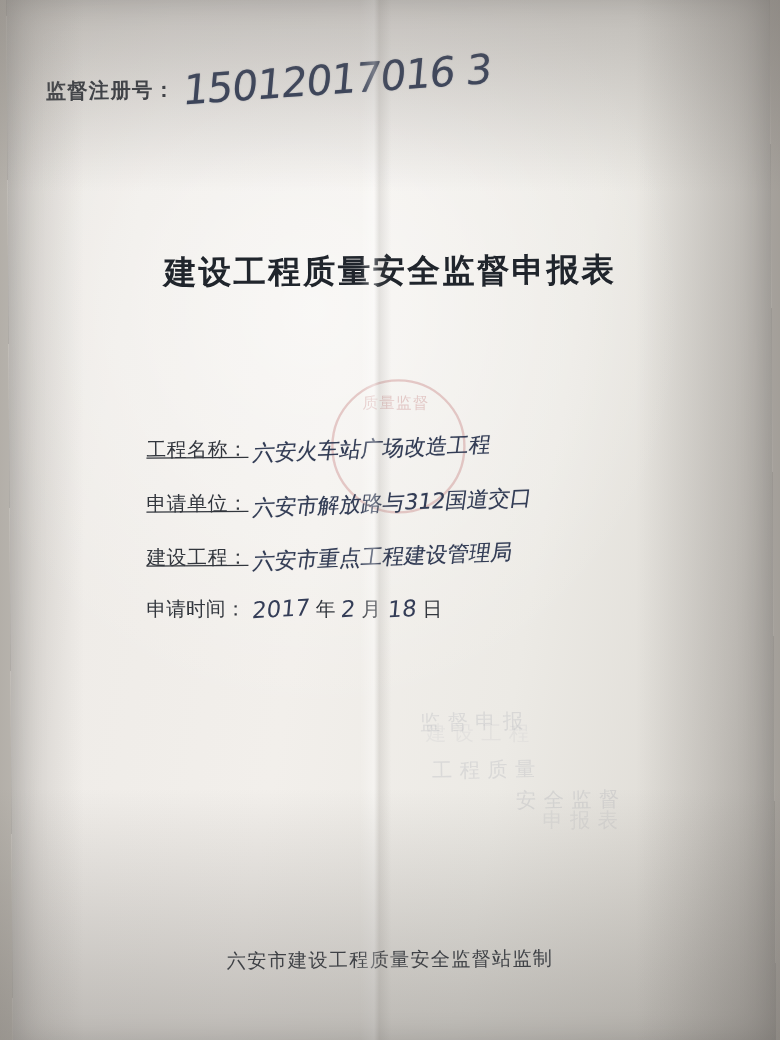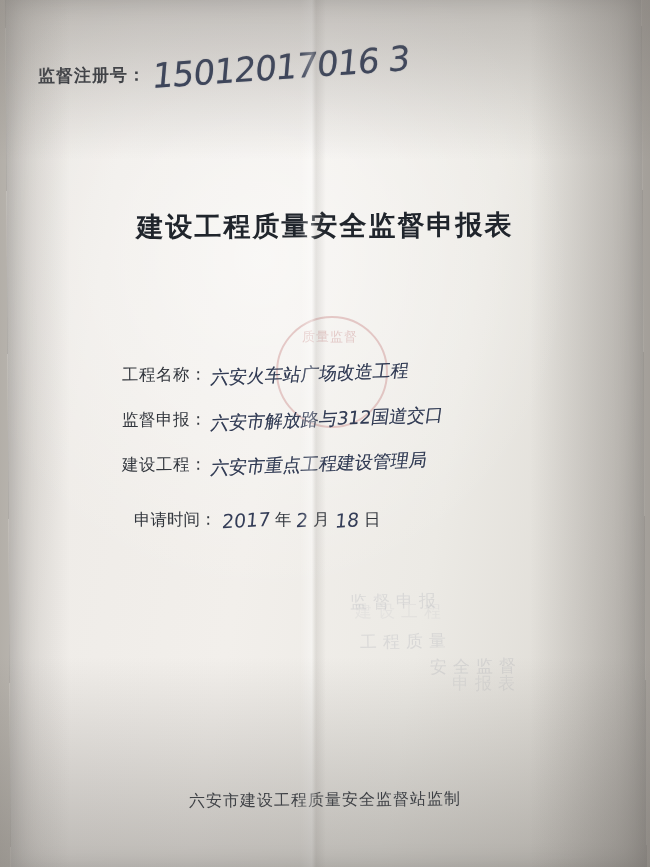--- a/index.html
+++ b/index.html
@@ -131,37 +131,37 @@
     display: flex;
     align-items: baseline;
   }
   .field-label {
     font-family: "DejaVu Sans", sans-serif;
     font-size: 16.5px;
     letter-spacing: 0.5px;
     color: #32363d;
     white-space: nowrap;
     transform: rotate(-0.4deg);
+    text-decoration: underline;
   }
   .field-hand {
     font-family: "DejaVu Sans", sans-serif;
     font-size: 18px;
     color: #323c55;
     margin-left: 4px;
     transform: rotate(-2.2deg) skewX(-10deg);
     white-space: nowrap;
     letter-spacing: 0px;
     text-shadow: 0 0 0.6px rgba(50,60,85,0.45);
   }
   .date-row {
     position: relative;
     height: 45px;
     display: flex;
-    align-items: center;
-    margin-left: 12px;
+    align-items: flex-start;
   }
   .date-seg {
     font-family: "DejaVu Sans", sans-serif;
     font-size: 16.5px;
     color: #32363d;
     transform: rotate(-0.4deg);
   }
   .date-hand {
     font-family: "DejaVu Sans", sans-serif;
     font-size: 19px;
@@ -232,21 +232,21 @@
     <div class="stamp-text">质量监督</div>
 
     <div class="fields">
 
       <div class="field-row">
         <span class="field-label">工程名称：</span>
         <span class="field-hand">六安火车站广场改造工程</span>
       </div>
 
       <div class="field-row">
-        <span class="field-label">监督申报：</span>
+        <span class="field-label">申请单位：</span>
         <span class="field-hand">六安市解放路与312国道交口</span>
       </div>
 
       <div class="field-row">
         <span class="field-label">建设工程：</span>
         <span class="field-hand">六安市重点工程建设管理局</span>
       </div>
 
       <div class="date-row">
         <span class="date-seg">申请时间：</span>

